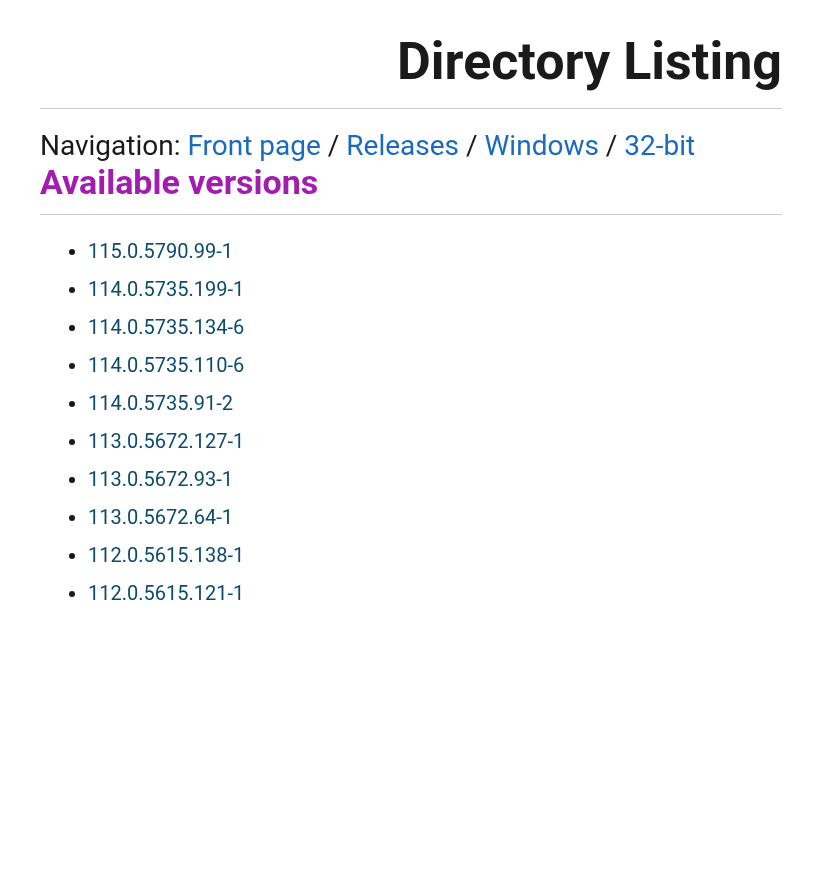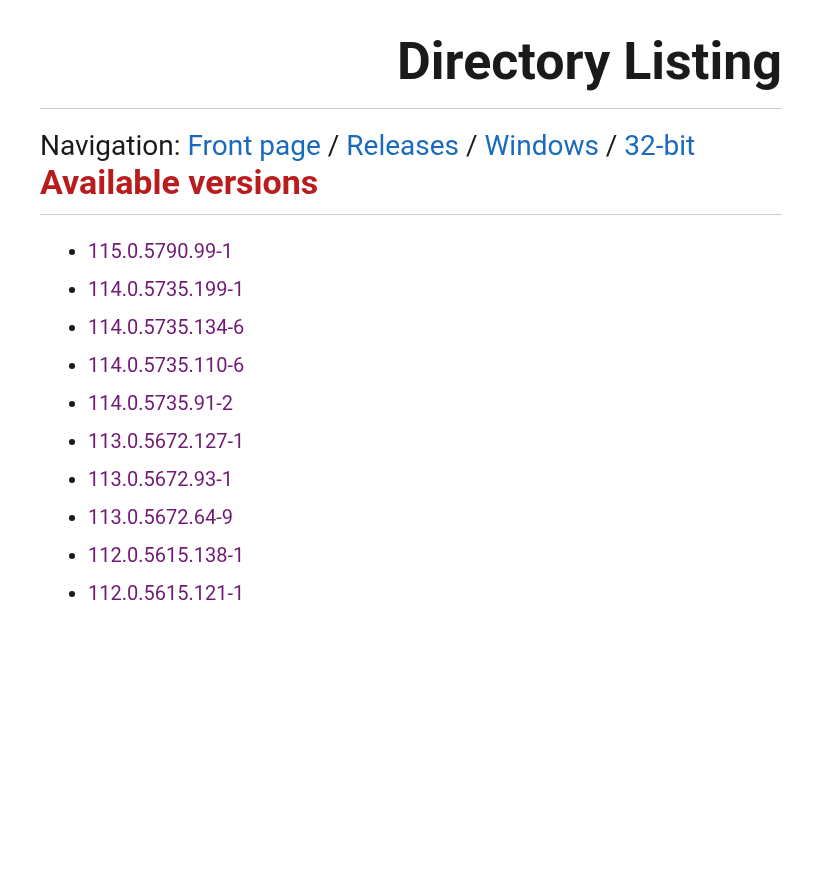--- a/index.html
+++ b/index.html
@@ -37,42 +37,42 @@
     }
 
     .nav-link {
       color: #1a6bbf;
       text-decoration: none;
     }
 
     .section-title {
       font-size: 34px;
       font-weight: 700;
-      color: #b91c1c;
+      color: #a21caf;
       margin-bottom: 12px;
     }
 
     .section-divider {
       border: none;
       border-top: 1px solid #cccccc;
       margin: 0 0 24px 0;
     }
 
     .versions-list {
       list-style: disc;
       padding-left: 48px;
     }
 
     .versions-list li {
       margin-bottom: 14px;
       font-size: 20px;
     }
 
     .versions-list li a {
-      color: #701a75;
+      color: #0c4a6e;
       text-decoration: none;
     }
   </style>
 </head>
 <body>
 
 <h1 class="page-title">Directory Listing</h1>
 
 <hr class="divider">
 
@@ -107,21 +107,21 @@
   <li>
     <a href="#" class="nav-link">114.0.5735.91-2</a>
   </li>
   <li>
     <a href="#" class="nav-link">113.0.5672.127-1</a>
   </li>
   <li>
     <a href="#" class="nav-link">113.0.5672.93-1</a>
   </li>
   <li>
-    <a href="#" class="nav-link">113.0.5672.64-9</a>
+    <a href="#" class="nav-link">113.0.5672.64-1</a>
   </li>
   <li>
     <a href="#" class="nav-link">112.0.5615.138-1</a>
   </li>
   <li>
     <a href="#" class="nav-link">112.0.5615.121-1</a>
   </li>
 </ul>
 
 </body></html>

